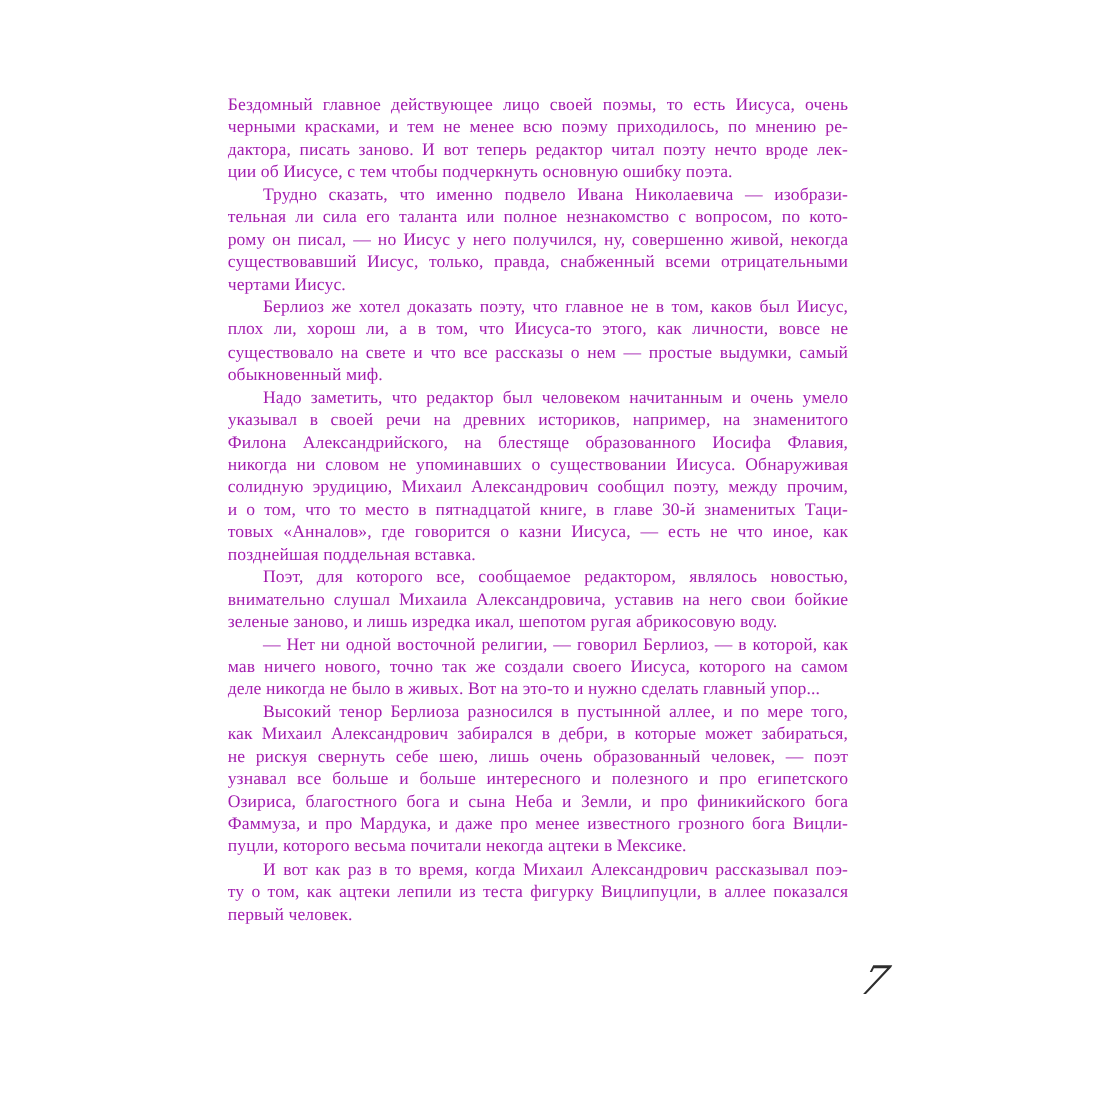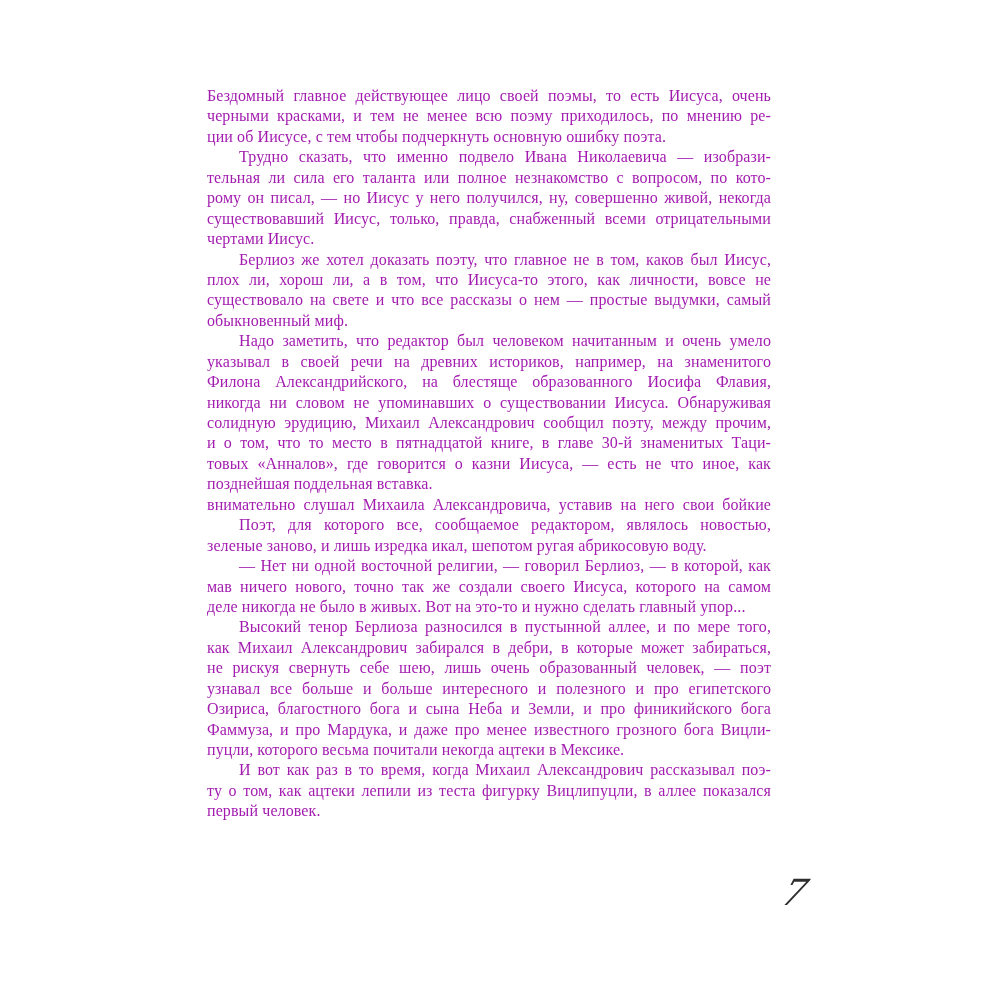--- a/index.html
+++ b/index.html
@@ -57,20 +57,21 @@
   }
 </style>
 </head>
 <body>
 
 <div class="page">
   <div class="page-text">
       <div class="paragraph">
         <div class="line">Бездомный главное действующее лицо своей поэмы, то есть Иисуса, очень</div>
         <div class="line">черными красками, и тем не менее всю поэму приходилось, по мнению ре-</div>
+        <div class="line">дактора, писать заново. И вот теперь редактор читал поэту нечто вроде лек-</div>
         <div class="line para-last">ции об Иисусе, с тем чтобы подчеркнуть основную ошибку поэта.</div>
       </div>
       <div class="paragraph">
         <div class="line indent">Трудно сказать, что именно подвело Ивана Николаевича — изобрази-</div>
         <div class="line">тельная ли сила его таланта или полное незнакомство с вопросом, по кото-</div>
         <div class="line">рому он писал, — но Иисус у него получился, ну, совершенно живой, некогда</div>
         <div class="line">существовавший Иисус, только, правда, снабженный всеми отрицательными</div>
         <div class="line para-last">чертами Иисус.</div>
       </div>
       <div class="paragraph">
@@ -83,22 +84,22 @@
         <div class="line indent">Надо заметить, что редактор был человеком начитанным и очень умело</div>
         <div class="line">указывал в своей речи на древних историков, например, на знаменитого</div>
         <div class="line">Филона Александрийского, на блестяще образованного Иосифа Флавия,</div>
         <div class="line">никогда ни словом не упоминавших о существовании Иисуса. Обнаруживая</div>
         <div class="line">солидную эрудицию, Михаил Александрович сообщил поэту, между прочим,</div>
         <div class="line">и о том, что то место в пятнадцатой книге, в главе 30-й знаменитых Таци-</div>
         <div class="line">товых «Анналов», где говорится о казни Иисуса, — есть не что иное, как</div>
         <div class="line para-last">позднейшая поддельная вставка.</div>
       </div>
       <div class="paragraph">
+        <div class="line indent">Поэт, для которого все, сообщаемое редактором, являлось новостью,</div>
         <div class="line">внимательно слушал Михаила Александровича, уставив на него свои бойкие</div>
-        <div class="line indent">Поэт, для которого все, сообщаемое редактором, являлось новостью,</div>
         <div class="line para-last">зеленые заново, и лишь изредка икал, шепотом ругая абрикосовую воду.</div>
       </div>
       <div class="paragraph">
         <div class="line indent">— Нет ни одной восточной религии, — говорил Берлиоз, — в которой, как</div>
         <div class="line">мав ничего нового, точно так же создали своего Иисуса, которого на самом</div>
         <div class="line para-last">деле никогда не было в живых. Вот на это-то и нужно сделать главный упор...</div>
       </div>
       <div class="paragraph">
         <div class="line indent">Высокий тенор Берлиоза разносился в пустынной аллее, и по мере того,</div>
         <div class="line">как Михаил Александрович забирался в дебри, в которые может забираться,</div>

